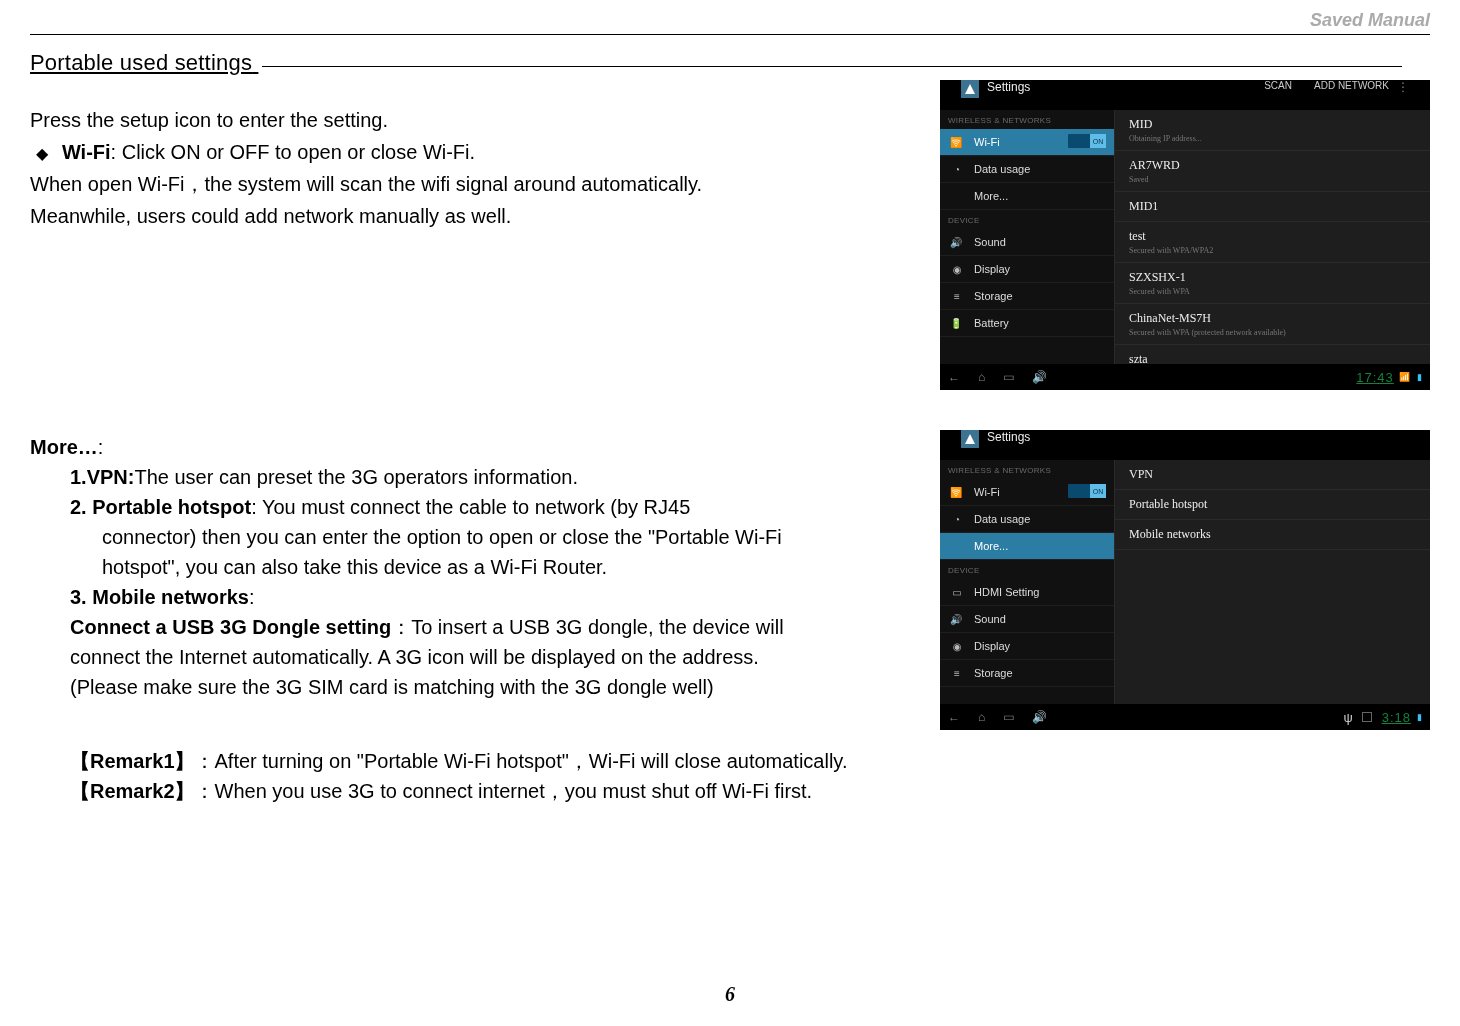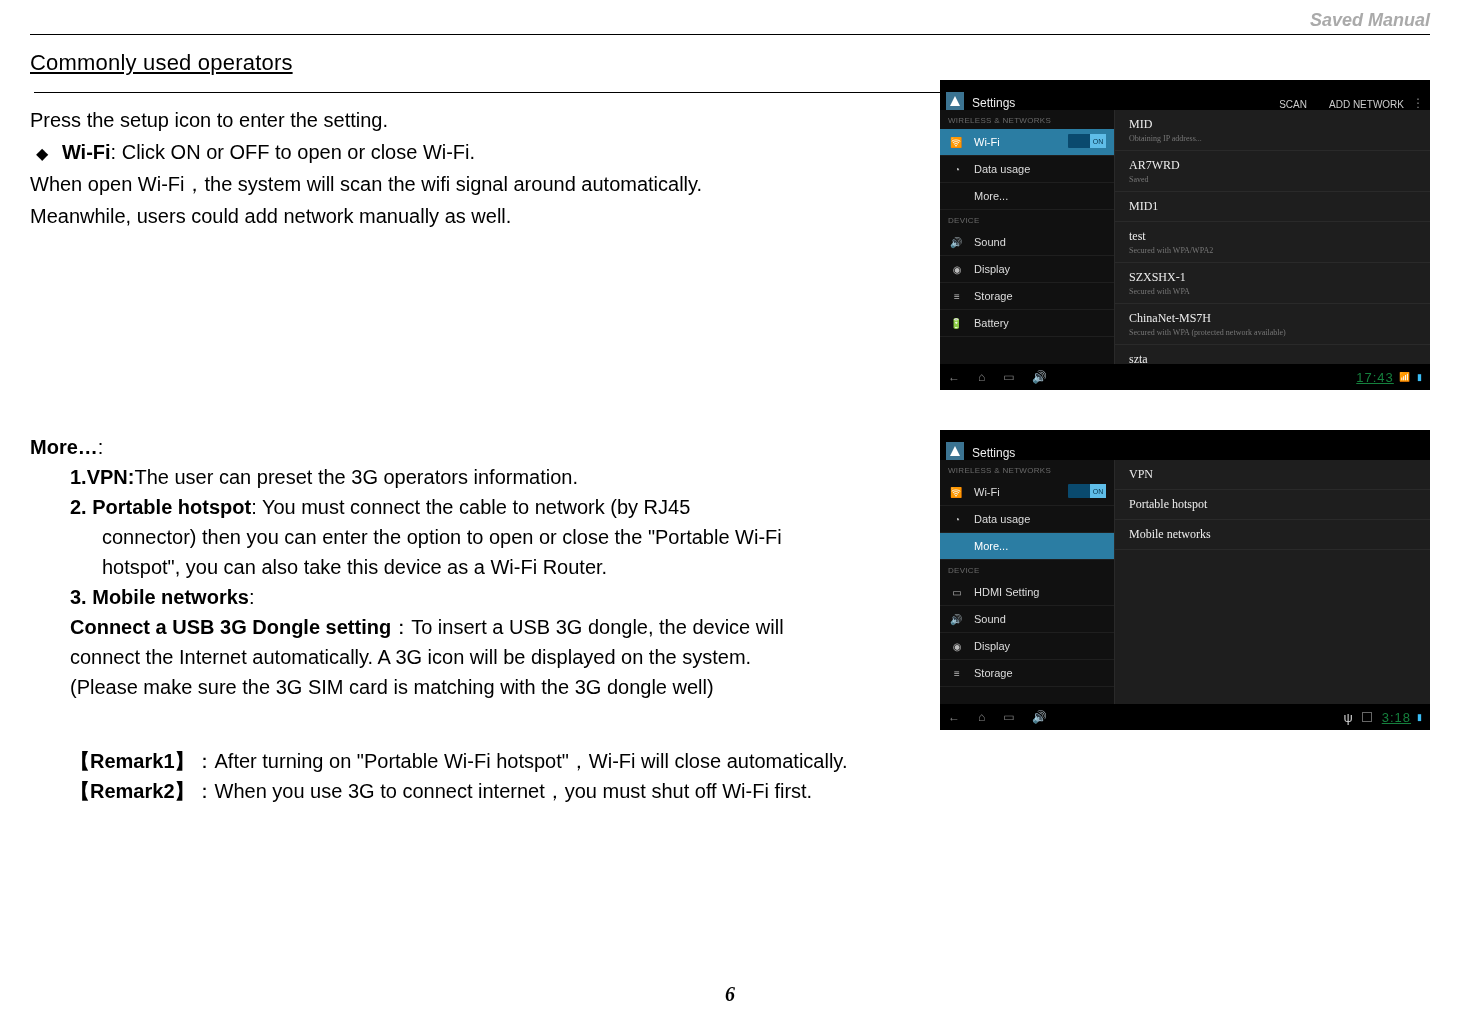--- a/index.html
+++ b/index.html
@@ -51,22 +51,22 @@
     background: #1a1a1a;
     overflow: hidden;
     font-family: "Helvetica Neue", Arial, sans-serif;
   }
   .ss1 { top: 80px; right: 30px; width: 490px; height: 310px; }
   .ss2 { top: 430px; right: 30px; width: 490px; height: 300px; }
   .ss-topbar {
     height: 30px;
     background: #000;
     display: flex;
-    align-items: flex-end;
-    padding: 0 6px;
+    align-items: flex-start;
+    padding: 0 21px;
     color: #eee;
     font-size: 12px;
   }
   .ss-topbar .icon-sq {
     width: 18px; height: 18px;
     background: #3b7391;
     margin-right: 8px;
     display: flex;
     align-items: center;
     justify-content: center;
@@ -188,21 +188,21 @@
   }
   b { font-weight: bold; }
 </style>
 </head>
 <body>
 
 <div class="header-right">Saved Manual</div>
 <div class="hr-top"></div>
 
 <div class="section-title">
-  <span>Commonly used operators</span>
+  <span>Portable used settings</span>
   <span style="display:inline-block; width:calc(100% - 260px); border-bottom:1px solid #000; vertical-align:baseline; margin-left:4px; position:relative; top:-3px;"></span>
 </div>
 
 <div class="body-text">
   <p>Press the setup icon to enter the setting.</p>
   <p>
     <span class="diamond">◆</span>
     <b>Wi-Fi</b><span>: Click ON or OFF to open or close Wi-Fi.</span>
   </p>
   <p>When open Wi-Fi，the system will scan the wifi signal around automatically.</p>
@@ -295,21 +295,21 @@
 </div>
 
 <div class="body-text2">
   <p><b>More…</b><span>:</span></p>
   <p class="indent"><b>1.VPN:</b><span>The user can preset the 3G operators information.</span></p>
   <p class="indent"><b>2. Portable hotspot</b><span>: You must connect the cable to network (by RJ45</span></p>
   <p class="indent2">connector) then you can enter the option to open or close the "Portable Wi-Fi</p>
   <p class="indent2">hotspot", you can also take this device as a Wi-Fi Router.</p>
   <p class="indent"><b>3. Mobile networks</b><span>:</span></p>
   <p class="indent"><b>Connect a USB 3G Dongle setting</b><span>：To insert a USB 3G dongle, the device will</span></p>
-  <p class="indent">connect the Internet automatically. A 3G icon will be displayed on the system.</p>
+  <p class="indent">connect the Internet automatically. A 3G icon will be displayed on the address.</p>
   <p class="indent">(Please make sure the 3G SIM card is matching with the 3G dongle well)</p>
 </div>
 
 <div class="remarks">
   <p><b>【Remark1】</b><span>：After turning on "Portable Wi-Fi hotspot"，Wi-Fi will close automatically.</span></p>
   <p><b>【Remark2】</b><span>：When you use 3G to connect internet，you must shut off Wi-Fi first.</span></p>
 </div>
 
 <div class="screenshot ss2">
   <div class="ss-topbar">

